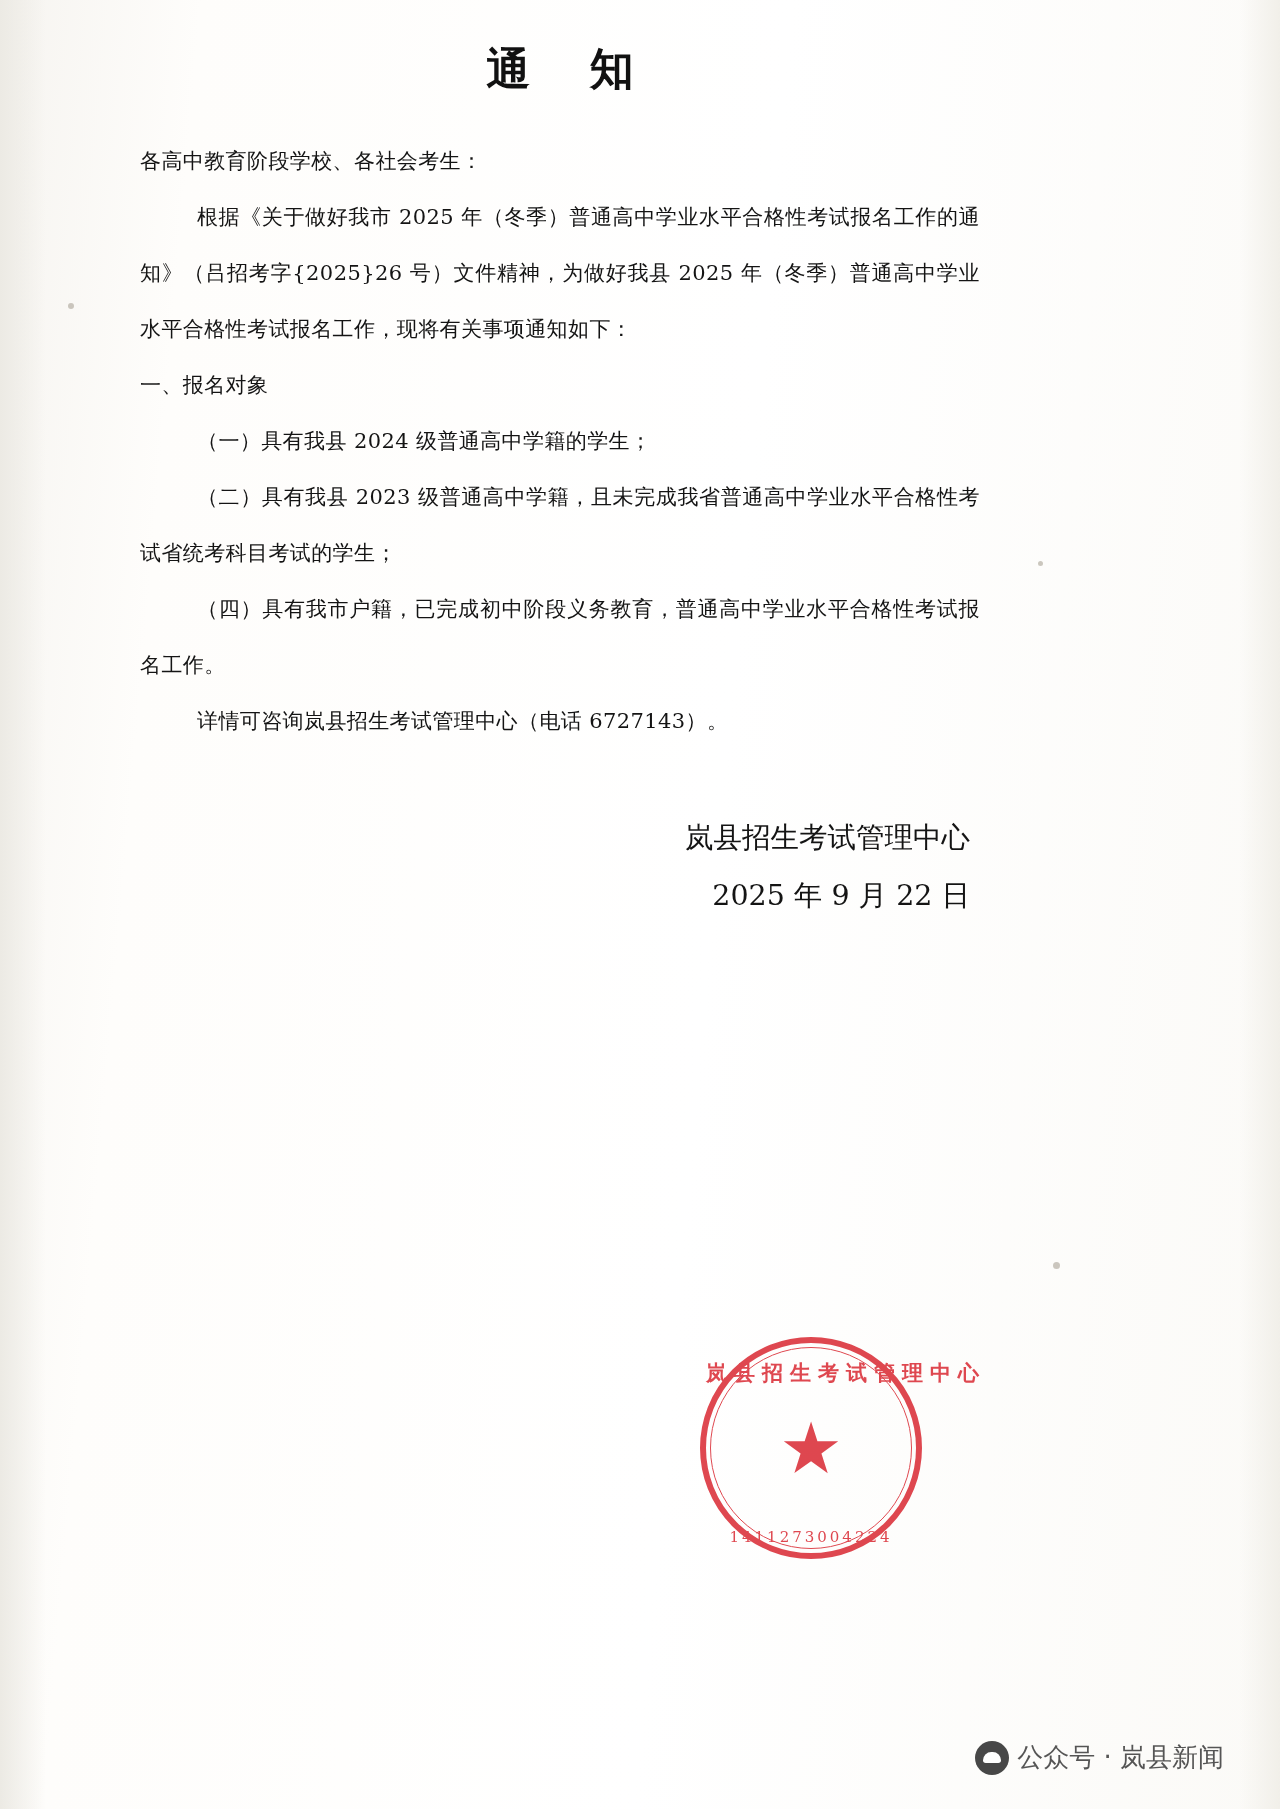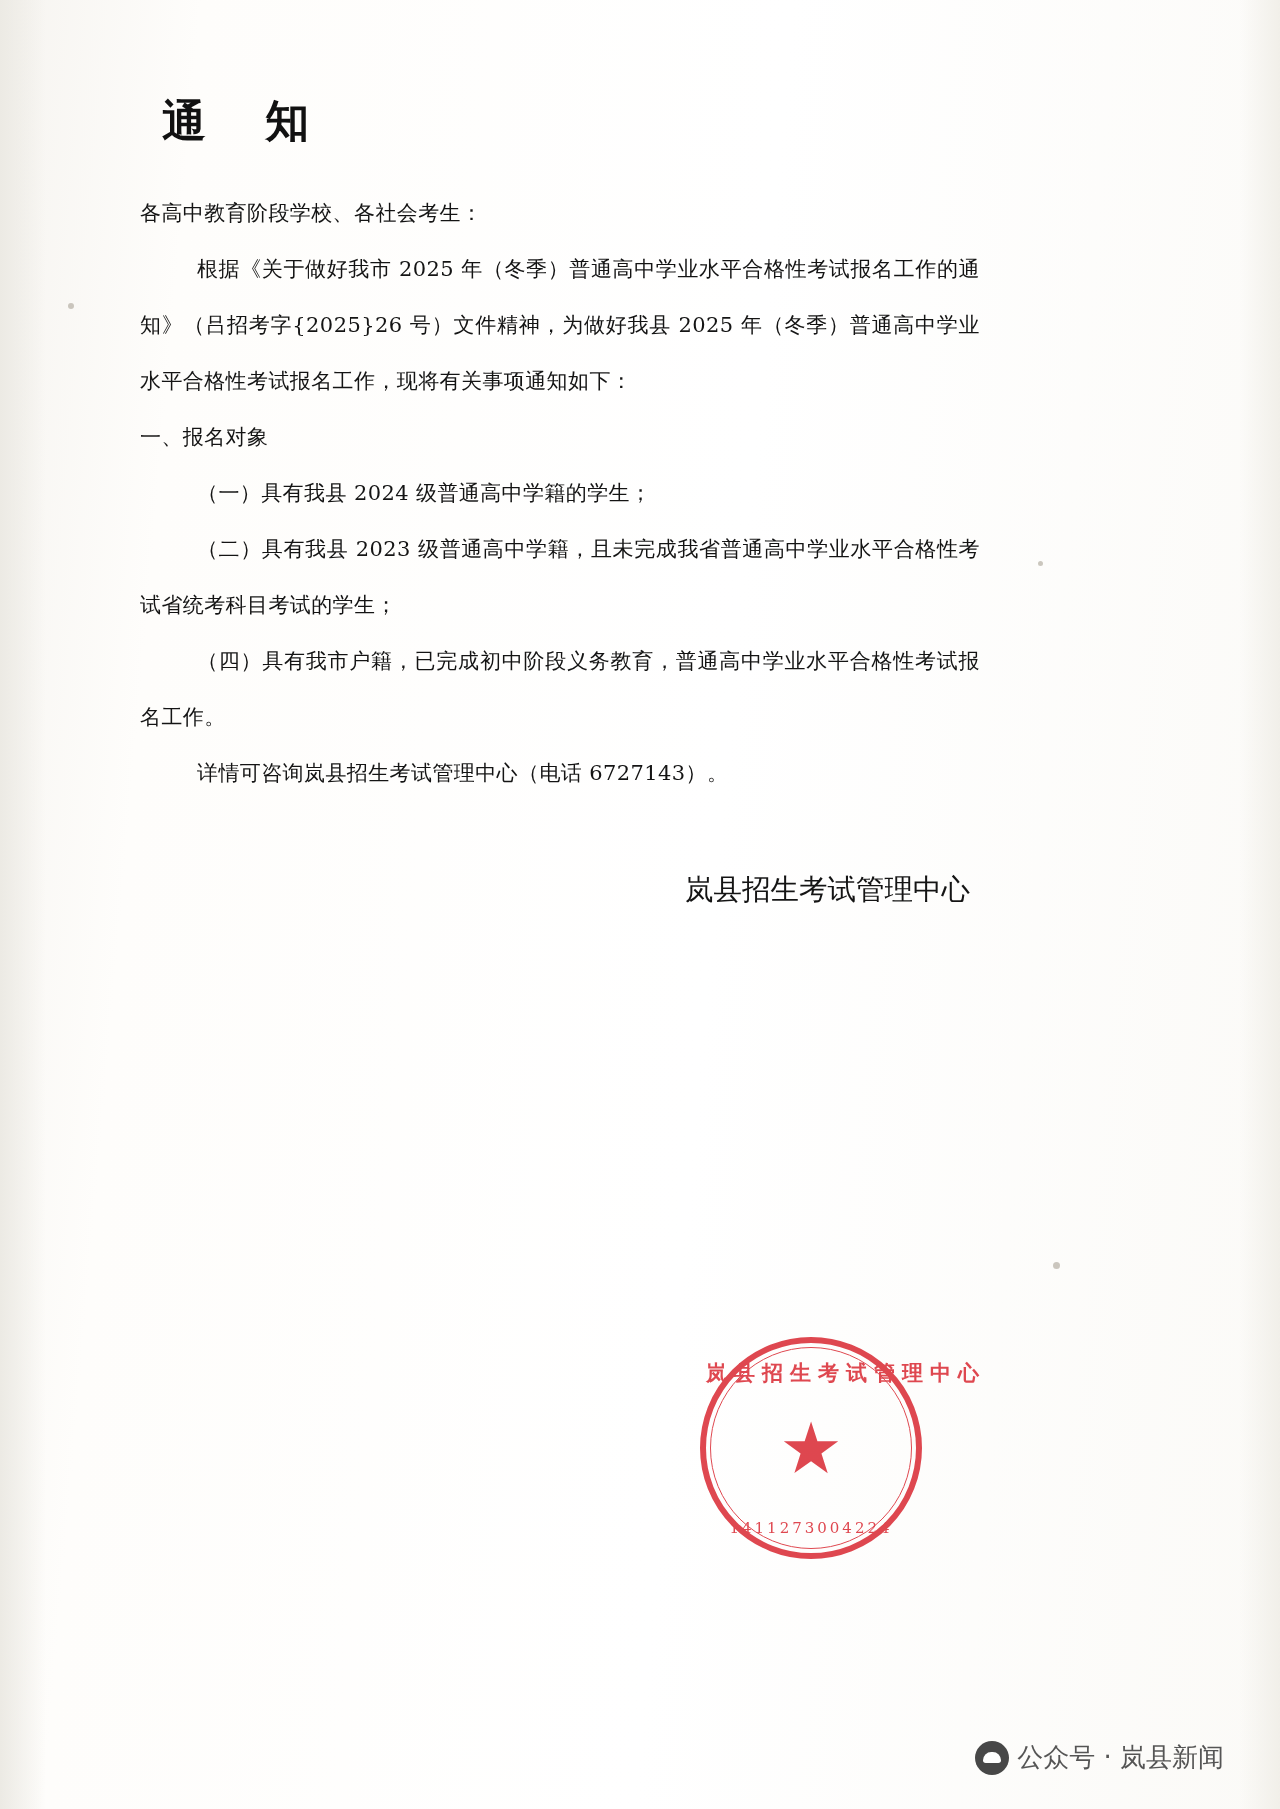--- a/index.html
+++ b/index.html
@@ -45,26 +45,26 @@
   }
 
   .content {
     position: absolute;
     left: 140px;
     top: 0;
     width: 840px;
   }
 
   .doc-title {
-    text-align: left;
+    text-align: center;
     font-size: 44px;
     font-weight: bold;
     letter-spacing: 22px;
     color: #111;
-    margin-top: 92px;
+    margin-top: 40px;
     margin-bottom: 34px;
     font-family: "DejaVu Serif", "Liberation Serif", serif;
     text-indent: 22px;
   }
 
   p.para {
     font-size: 21px;
     line-height: 56px;
     color: #141414;
     margin: 0 0 0 0;
@@ -119,21 +119,21 @@
     text-align: center;
     color: #d8202a;
     font-size: 21px;
     letter-spacing: 7px;
     font-weight: bold;
     white-space: nowrap;
   }
   #seal .seal-arc-bottom {
     position: absolute;
     width: 100%;
-    bottom: 16px;
+    bottom: 7px;
     text-align: center;
     color: #d8202a;
     font-size: 15px;
     letter-spacing: 3px;
     white-space: nowrap;
   }
 
   
   #watermark {
     position: absolute;
@@ -187,20 +187,21 @@
     <p class="para noindent">各高中教育阶段学校、各社会考生：</p>
     <p class="para indent2">根据《关于做好我市 2025 年（冬季）普通高中学业水平合格性考试报名工作的通知》（吕招考字{2025}26 号）文件精神，为做好我县 2025 年（冬季）普通高中学业水平合格性考试报名工作，现将有关事项通知如下：</p>
     <p class="para noindent">一、报名对象</p>
     <p class="para indent2">（一）具有我县 2024 级普通高中学籍的学生；</p>
     <p class="para indent2">（二）具有我县 2023 级普通高中学籍，且未完成我省普通高中学业水平合格性考试省统考科目考试的学生；</p>
     <p class="para indent2">（四）具有我市户籍，已完成初中阶段义务教育，普通高中学业水平合格性考试报名工作。</p>
     <p class="para indent2">详情可咨询岚县招生考试管理中心（电话 6727143）。</p>
 
     <div class="sign-block">
       <div>岚县招生考试管理中心</div>
+      <div>2025 年 9 月 22 日</div>
     </div>
 
   </div>
 
   <div id="seal">
     <div class="seal-inner"></div>
     <div class="seal-arc-top">岚县招生考试管理中心</div>
     <div class="star">★</div>
     <div class="seal-arc-bottom">1411273004224</div>
   </div>

